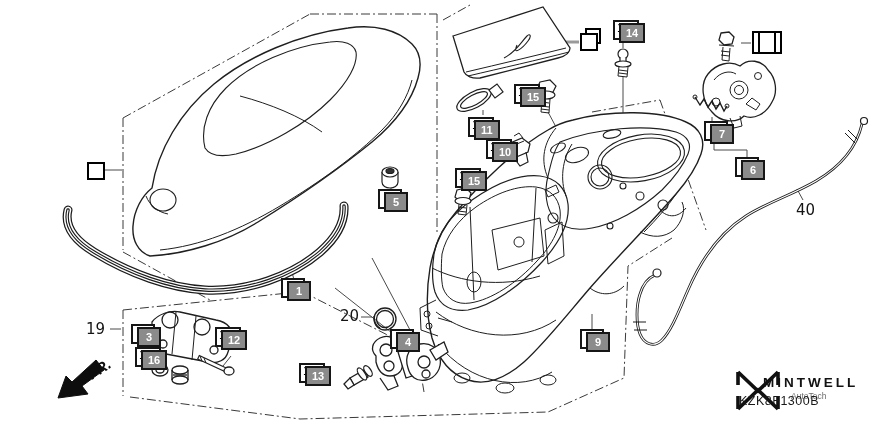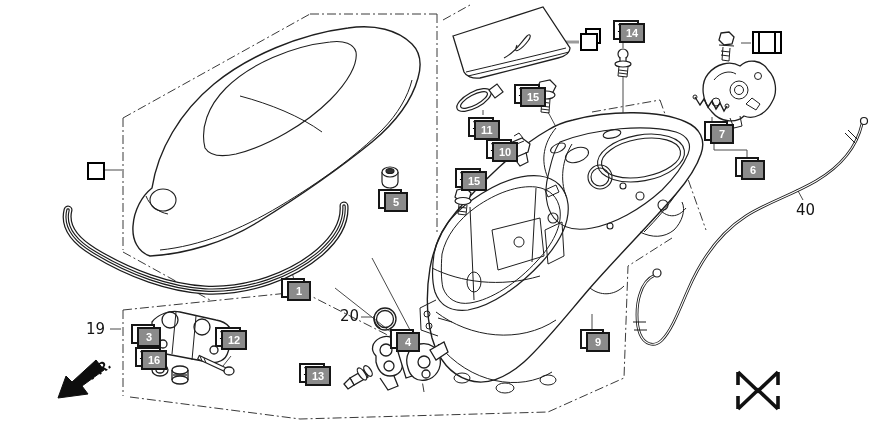--- a/index.html
+++ b/index.html
@@ -311,14 +311,19 @@
       <div class="callout" style="left: 492px; top: 142px;"><span class="back">10</span><span class="front">10</span></div>
       <div class="callout" style="left: 474px; top: 120px;"><span class="back">11</span><span class="front">11</span></div>
       <div class="callout" style="left: 221px; top: 330px;"><span class="back">12</span><span class="front">12</span></div>
       <div class="callout" style="left: 305px; top: 366px;"><span class="back">13</span><span class="front">13</span></div>
       <div class="callout" style="left: 619px; top: 23px;"><span class="back">14</span><span class="front">14</span></div>
       <div class="callout" style="left: 520px; top: 87px;"><span class="back">15</span><span class="front">15</span></div>
       <div class="callout" style="left: 461px; top: 171px;"><span class="back">15</span><span class="front">15</span></div>
       <div class="callout" style="left: 141px; top: 350px;"><span class="back">16</span><span class="front">16</span></div>
     </div>
 
+  <div id="brand">
+    <div id="brand-name">MINTWELL</div>
+    <div id="brand-tagline">AutoTech</div>
+    <div id="part-code">KZK8F1300B</div>
+  </div>
 
 </div>
 
 </body></html>

